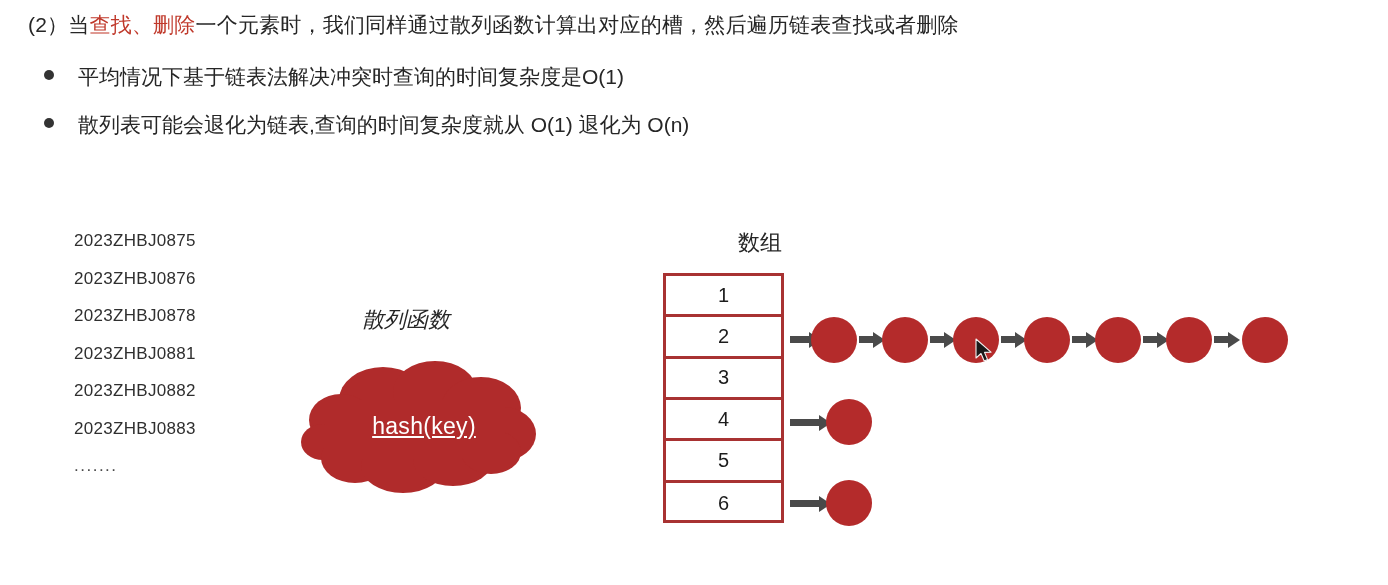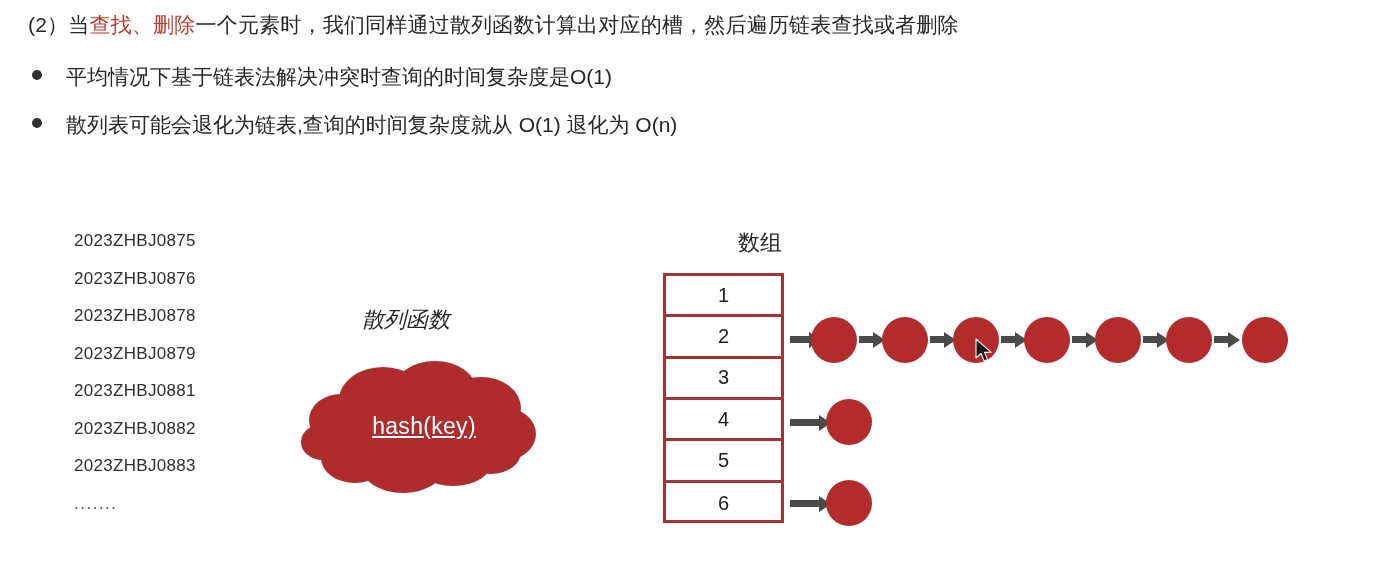--- a/index.html
+++ b/index.html
@@ -34,21 +34,21 @@
     letter-spacing: 0.2px;
     white-space: nowrap;
     color: #262626;
   }
   .para-line .hl {
     color: #c0392b;
     margin-top: 48px;
   }
   .bullet-row {
     position: absolute;
-    left: 24px;
+    left: 36px;
     white-space: nowrap;
     font-size: 21px;
     line-height: 30px;
     color: #262626;
   }
   .bullet-row.b1 { top: 61px; }
   .bullet-row.b2 { top: 109px; }
   .bullet-dot {
     display: inline-block;
     width: 10px;
@@ -206,21 +206,20 @@
   <div class="bullet-row b2">
     <span class="bullet-dot"></span><span class="bullet-text">散列表可能会退化为链表,查询的时间复杂度就从 O(1) 退化为 O(n)</span>
   </div>
 
 </div>
 
 <div class="id-list">
   <div class="id-item">2023ZHBJ0875</div>
   <div class="id-item">2023ZHBJ0876</div>
   <div class="id-item">2023ZHBJ0878</div>
-  <div class="id-item">2023ZHBJ0879</div>
   <div class="id-item">2023ZHBJ0881</div>
   <div class="id-item">2023ZHBJ0882</div>
   <div class="id-item">2023ZHBJ0883</div>
   <div class="id-ellipsis">.......</div>
 </div>
 
 <div class="hash-label">散列函数</div>
 
 <div class="cloud-wrap">
   <svg viewBox="0 0 250 140" xmlns="http://www.w3.org/2000/svg">

